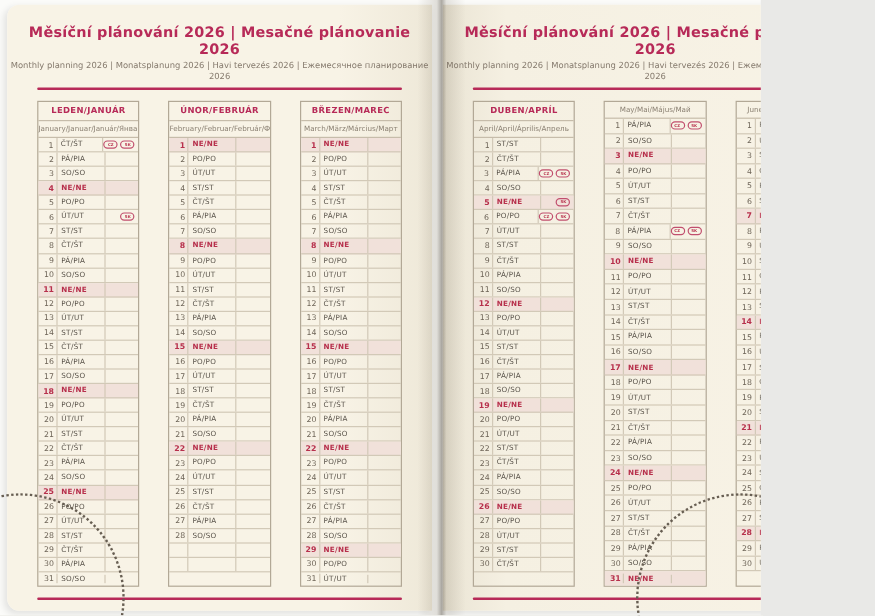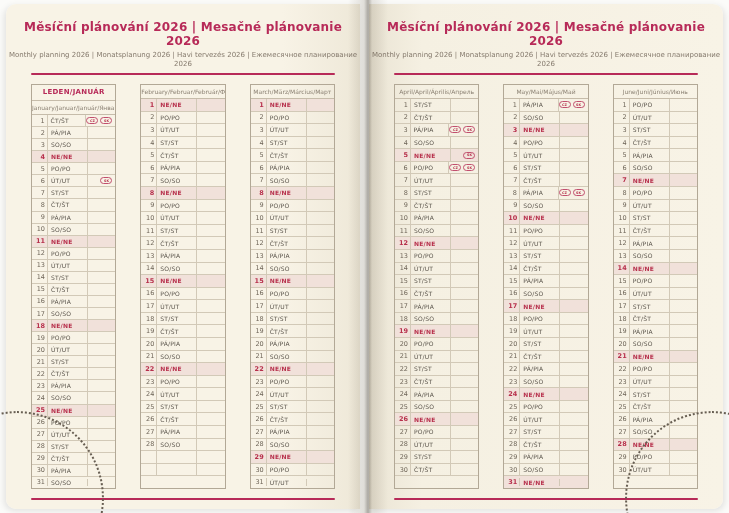--- a/index.html
+++ b/index.html
@@ -1,16 +1,16 @@
 <!DOCTYPE html>
 <html><head>
 <meta charset="utf-8">
 <style>
   html,body{margin:0;padding:0;background:#e9e9e7;}
-  .canvas{position:relative;width:729px;height:513px;background:#fbfbf9;overflow:hidden;
+  .canvas{position:relative;width:634px;height:513px;background:#fbfbf9;overflow:hidden;
           font-family:"DejaVu Sans",sans-serif;}
   .page{position:absolute;top:4px;height:505px;z-index:1;}
   .page.left{left:6px;width:354px;border-radius:10px 0 0 10px;
              background:linear-gradient(90deg,#f8f3e6 0%,#f8f3e6 78%,#eee8d8 100%);
              box-shadow:-2px 2px 6px rgba(0,0,0,.10);}
   .page.right{left:369px;width:354px;border-radius:0 10px 10px 0;
               background:linear-gradient(90deg,#eae4d4 0%,#f5f0e2 15%,#f8f3e6 100%);
               box-shadow:2px 2px 6px rgba(0,0,0,.10);}
   .spine{position:absolute;left:348px;top:0;width:40px;height:513px;z-index:4;pointer-events:none;
          background:linear-gradient(90deg,rgba(100,90,72,0) 0%,rgba(100,90,72,.18) 40%,
@@ -220,20 +220,21 @@
                 <div class="d-notes"></div>
               </div>
               <div class="d-row">
                 <div class="d-num">31</div>
                 <div class="d-day">SO/SO</div>
                 <div class="d-notes"></div>
               </div>
             </div>
           </div>
           <div class="month">
+            <div class="m-head">ÚNOR/FEBRUÁR</div>
             <div class="m-sub">February/Februar/Február/Февраль</div>
             <div class="m-rows">
               <div class="d-row sunday">
                 <div class="d-num">1</div>
                 <div class="d-day">NE/NE</div>
                 <div class="d-notes"></div>
               </div>
               <div class="d-row">
                 <div class="d-num">2</div>
                 <div class="d-day">PO/PO</div>
@@ -380,20 +381,21 @@
                 <div class="d-notes"></div>
               </div>
               <div class="d-row">
                 <div class="d-num"></div>
                 <div class="d-day"></div>
                 <div class="d-notes"></div>
               </div>
             </div>
           </div>
           <div class="month">
+            <div class="m-head">BŘEZEN/MAREC</div>
             <div class="m-sub">March/März/Március/Март</div>
             <div class="m-rows">
               <div class="d-row sunday">
                 <div class="d-num">1</div>
                 <div class="d-day">NE/NE</div>
                 <div class="d-notes"></div>
               </div>
               <div class="d-row">
                 <div class="d-num">2</div>
                 <div class="d-day">PO/PO</div>
@@ -551,20 +553,21 @@
     </div>
   </div>
 
   <div class="page right">
     <div class="page-inner">
       <div class="title">Měsíční plánování 2026 | Mesačné plánovanie 2026</div>
       <div class="subtitle">Monthly planning 2026 | Monatsplanung 2026 | Havi tervezés 2026 | Ежемесячное планирование 2026</div>
       <div class="rule"></div>
       <div class="tables" id="right-tables">
           <div class="month">
+            <div class="m-head">DUBEN/APRÍL</div>
             <div class="m-sub">April/April/Április/Апрель</div>
             <div class="m-rows">
               <div class="d-row">
                 <div class="d-num">1</div>
                 <div class="d-day">ST/ST</div>
                 <div class="d-notes"></div>
               </div>
               <div class="d-row">
                 <div class="d-num">2</div>
                 <div class="d-day">ČT/ŠT</div>

